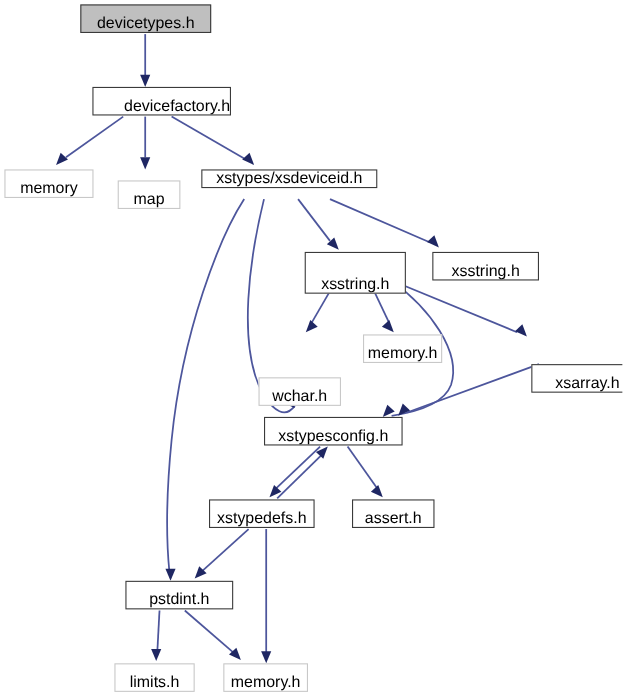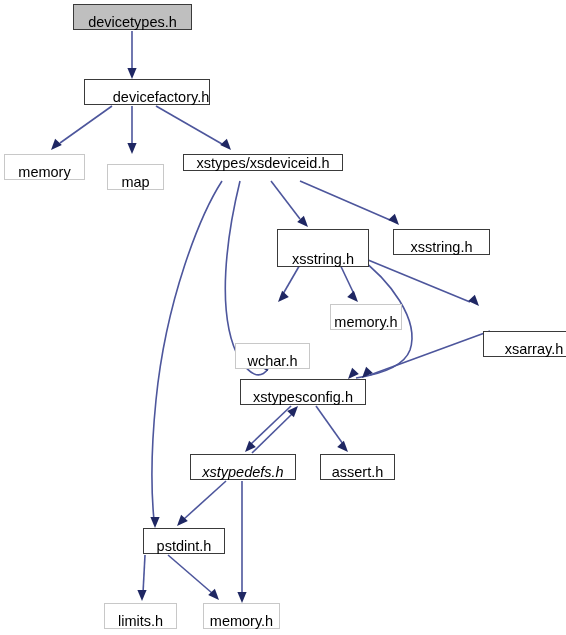--- a/index.html
+++ b/index.html
@@ -123,27 +123,27 @@
       </div>
       <div class="node-box weight-normal" style="left: 330px; top: 304px; width: 72px; height: 26px;">
         <span class="node-label">memory.h</span>
       </div>
       <div class="node-box weight-bold" style="left: 483px; top: 316px; width: 102px; height: 26px; margin-top: 15px;">
         <span class="node-label">xsarray.h</span>
       </div>
       <div class="node-box weight-bold" style="left: 240px; top: 379px; width: 126px; height: 26px;">
         <span class="node-label">xstypesconfig.h</span>
       </div>
-      <div class="node-box weight-bold" style="left: 190px; top: 454px; width: 106px; height: 26px; font-style: italic;">
+      <div class="node-box weight-bold" style="left: 190px; top: 454px; width: 96px; height: 26px;">
         <span class="node-label">xstypedefs.h</span>
       </div>
       <div class="node-box weight-bold" style="left: 320px; top: 454px; width: 75px; height: 26px;">
         <span class="node-label">assert.h</span>
       </div>
-      <div class="node-box weight-bold" style="left: 114px; top: 528px; width: 82px; height: 26px; margin-left: 29px;">
+      <div class="node-box weight-bold" style="left: 114px; top: 528px; width: 98px; height: 26px;">
         <span class="node-label">pstdint.h</span>
       </div>
       <div class="node-box weight-normal" style="left: 104px; top: 603px; width: 73px; height: 26px;">
         <span class="node-label">limits.h</span>
       </div>
       <div class="node-box weight-normal" style="left: 203px; top: 603px; width: 77px; height: 26px;">
         <span class="node-label">memory.h</span>
       </div>
     </div>
 </div>

